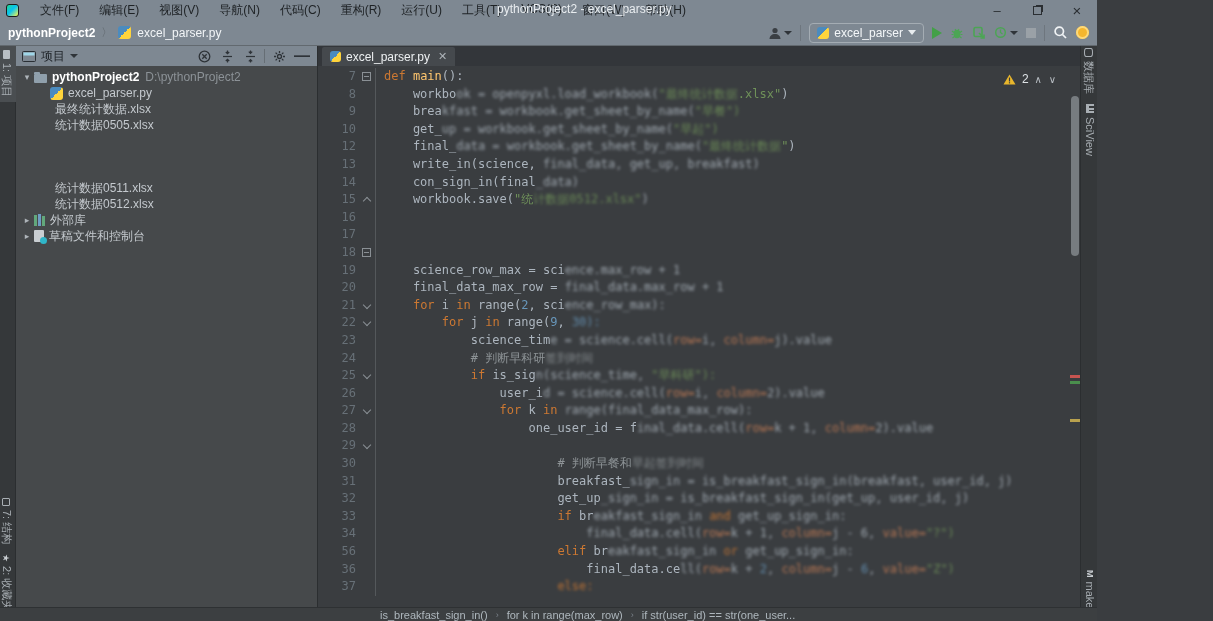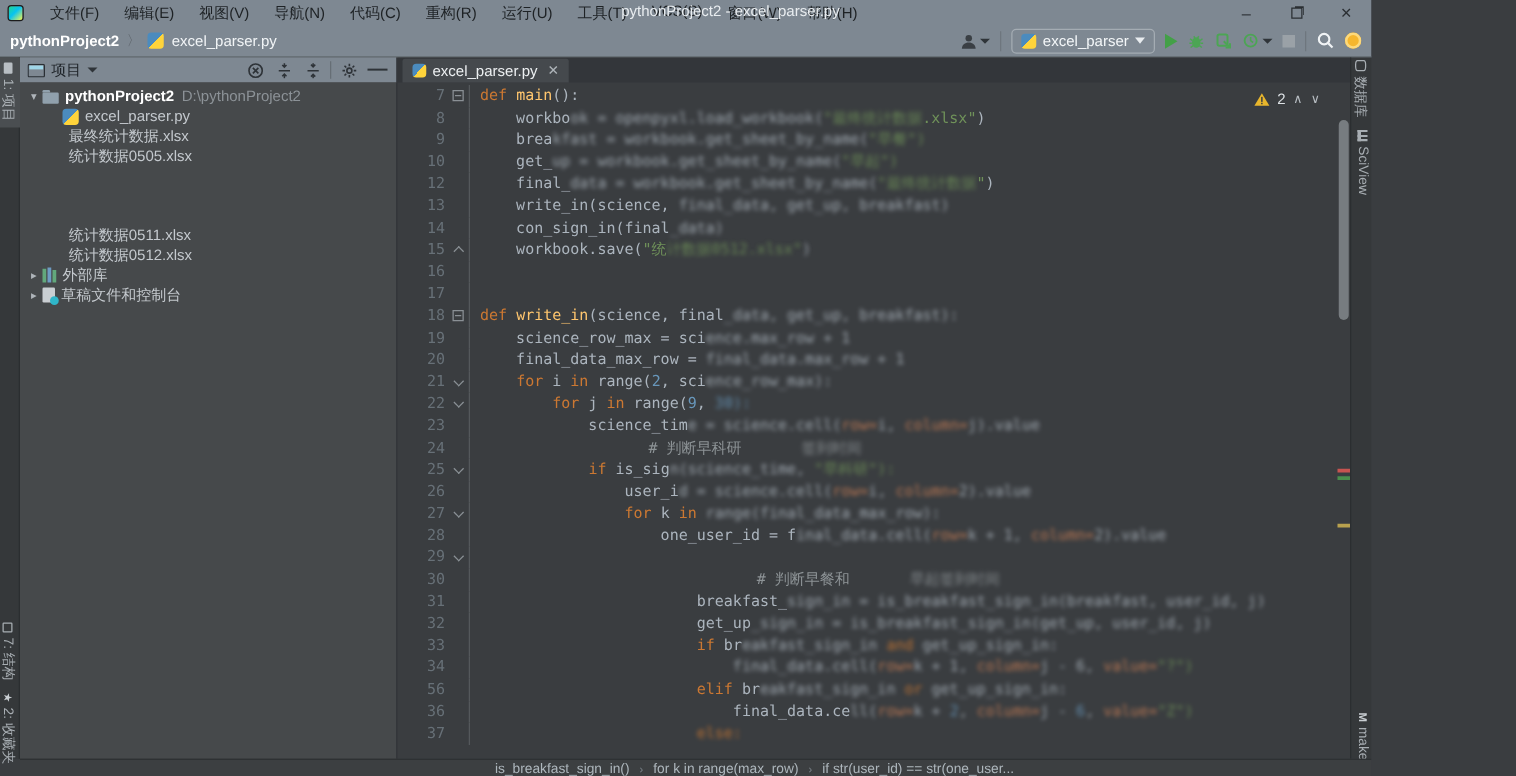--- a/index.html
+++ b/index.html
@@ -91,37 +91,37 @@
   .fold { width:18px; flex:none; display:flex; align-items:center; justify-content:center;
     border-right:1px solid #54585B; margin-left:2px; }
   .ct { padding-left:8px; }
   .fm-minus { width:9px; height:9px; border:1px solid #8A9095; position:relative; }
   .fm-minus::after { content:""; position:absolute; left:1px; right:1px; top:3px; border-top:1px solid #8A9095; }
   .fm-down { width:6px; height:6px; border-right:1.5px solid #8A9095; border-bottom:1.5px solid #8A9095;
     transform:rotate(45deg); margin-top:-2px; }
   .fm-up { width:6px; height:6px; border-right:1.5px solid #8A9095; border-bottom:1.5px solid #8A9095;
     transform:rotate(-135deg); margin-top:2px; }
   .t-d { color:#ACB5BE; } .t-k { color:#CC7832; } .t-f { color:#FFC66E; }
-  .t-s { color:#6F9159; } .t-n { color:#6897BB; } .t-p { color:#C77D55; } .t-c { color:#8D9396;margin-left:48px; }
+  .t-s { color:#6F9159; } .t-n { color:#6897BB; } .t-p { color:#C77D55; } .t-c { color:#8D9396; }
   .blur { filter:blur(1.7px); opacity:.88; }
   .inspections { position:absolute; right:22px; top:26px; display:flex; align-items:center; gap:6px;
     font-size:12px; color:#DDE2E5; }
   .insp-chev { color:#B9BFC4; font-size:10px; letter-spacing:2px; }
   .scrollbar { position:absolute; right:0; top:20px; bottom:0; width:10px; }
   .sb-thumb { position:absolute; left:1px; width:8px; top:30px; height:160px;
     background:rgba(170,176,181,.55); border-radius:4px; }
   .mark { position:absolute; left:0; width:10px; height:3px; }
 
   
   .rightbar { width:17px; background:#35383A; position:relative; border-left:1px solid #2B2E30; }
 
   
   .bottombar { position:absolute; left:0; bottom:0; right:0; height:14px; background:#3C3F41;
     border-top:1px solid #2E3133; display:flex; align-items:center; padding-left:380px;
-    font-size:11px; color:#AEB7BD; gap:8px; white-space:nowrap;margin-left:16px; }
+    font-size:11px; color:#AEB7BD; gap:8px; white-space:nowrap; }
   .bc-sep { color:#7B838A; font-size:9px; }
 </style>
 </head>
 <body>
 
 <div class="app">
 
   <div class="titlebar">
     <div class="logo"></div>
     <div class="menu">
@@ -316,21 +316,21 @@
           <div class="cl"><span class="ln">7</span><span class="fold"><span class="fm-minus"></span></span><span class="ct"><span class="t-k">def </span><span class="t-f">main</span><span class="t-d">():</span></span></div>
           <div class="cl"><span class="ln">8</span><span class="fold"></span><span class="ct"><span class="t-d">    workbo</span><span class="t-d blur">ok = openpyxl.load_workbook(</span><span class="t-s blur">"最终统计数据</span><span class="t-s">.xlsx"</span><span class="t-d">)</span></span></div>
           <div class="cl"><span class="ln">9</span><span class="fold"></span><span class="ct"><span class="t-d">    brea</span><span class="t-d blur">kfast = workbook.get_sheet_by_name(</span><span class="t-s blur">"早餐")</span></span></div>
           <div class="cl"><span class="ln">10</span><span class="fold"></span><span class="ct"><span class="t-d">    get_</span><span class="t-d blur">up = workbook.get_sheet_by_name(</span><span class="t-s blur">"早起")</span></span></div>
           <div class="cl"><span class="ln">12</span><span class="fold"></span><span class="ct"><span class="t-d">    final_</span><span class="t-d blur">data = workbook.get_sheet_by_name(</span><span class="t-s blur">"最终统计数据</span><span class="t-s">"</span><span class="t-d">)</span></span></div>
           <div class="cl"><span class="ln">13</span><span class="fold"></span><span class="ct"><span class="t-d">    write_in(science, </span><span class="t-d blur">final_data, get_up, breakfast)</span></span></div>
           <div class="cl"><span class="ln">14</span><span class="fold"></span><span class="ct"><span class="t-d">    con_sign_in(final</span><span class="t-d blur">_data)</span></span></div>
           <div class="cl"><span class="ln">15</span><span class="fold"><span class="fm-up"></span></span><span class="ct"><span class="t-d">    workbook.save(</span><span class="t-s">"统</span><span class="t-s blur">计数据0512.xlsx"</span><span class="t-d blur">)</span></span></div>
           <div class="cl"><span class="ln">16</span><span class="fold"></span><span class="ct"></span></div>
           <div class="cl"><span class="ln">17</span><span class="fold"></span><span class="ct"></span></div>
-          <div class="cl"><span class="ln">18</span><span class="fold"><span class="fm-minus"></span></span><span class="ct"><span class="t-k">def </span><span class="t-f">write_in</span><span class="t-d">(science, final</span><span class="t-d blur">_data, get_up, breakfast):</span></span></div>
+          <div class="cl"><span class="ln">18</span><span class="fold"><span class="fm-minus"></span></span></div>
           <div class="cl"><span class="ln">19</span><span class="fold"></span><span class="ct"><span class="t-d">    science_row_max = sci</span><span class="t-d blur">ence.max_row + 1</span></span></div>
           <div class="cl"><span class="ln">20</span><span class="fold"></span><span class="ct"><span class="t-d">    final_data_max_row = </span><span class="t-d blur">final_data.max_row + 1</span></span></div>
           <div class="cl"><span class="ln">21</span><span class="fold"><span class="fm-down"></span></span><span class="ct"><span class="t-d">    </span><span class="t-k">for </span><span class="t-d">i </span><span class="t-k">in </span><span class="t-d">range(</span><span class="t-n">2</span><span class="t-d">, sci</span><span class="t-d blur">ence_row_max):</span></span></div>
           <div class="cl"><span class="ln">22</span><span class="fold"><span class="fm-down"></span></span><span class="ct"><span class="t-d">        </span><span class="t-k">for </span><span class="t-d">j </span><span class="t-k">in </span><span class="t-d">range(</span><span class="t-n">9</span><span class="t-d">, </span><span class="t-n blur">30):</span></span></div>
           <div class="cl"><span class="ln">23</span><span class="fold"></span><span class="ct"><span class="t-d">            science_tim</span><span class="t-d blur">e = science.cell(</span><span class="t-p blur">row=</span><span class="t-d blur">i, </span><span class="t-p blur">column=</span><span class="t-d blur">j).value</span></span></div>
           <div class="cl"><span class="ln">24</span><span class="fold"></span><span class="ct"><span class="t-d">            </span><span class="t-c"># 判断早科研</span><span class="t-c blur">签到时间</span></span></div>
           <div class="cl"><span class="ln">25</span><span class="fold"><span class="fm-down"></span></span><span class="ct"><span class="t-d">            </span><span class="t-k">if </span><span class="t-d">is_sig</span><span class="t-d blur">n(science_time, </span><span class="t-s blur">"早科研"):</span></span></div>
           <div class="cl"><span class="ln">26</span><span class="fold"></span><span class="ct"><span class="t-d">                user_i</span><span class="t-d blur">d = science.cell(</span><span class="t-p blur">row=</span><span class="t-d blur">i, </span><span class="t-p blur">column=</span><span class="t-d blur">2).value</span></span></div>
           <div class="cl"><span class="ln">27</span><span class="fold"><span class="fm-down"></span></span><span class="ct"><span class="t-d">                </span><span class="t-k">for </span><span class="t-d">k </span><span class="t-k">in </span><span class="t-d blur">range(final_data_max_row):</span></span></div>
           <div class="cl"><span class="ln">28</span><span class="fold"></span><span class="ct"><span class="t-d">                    one_user_id = f</span><span class="t-d blur">inal_data.cell(</span><span class="t-p blur">row=</span><span class="t-d blur">k + 1, </span><span class="t-p blur">column=</span><span class="t-d blur">2).value</span></span></div>

